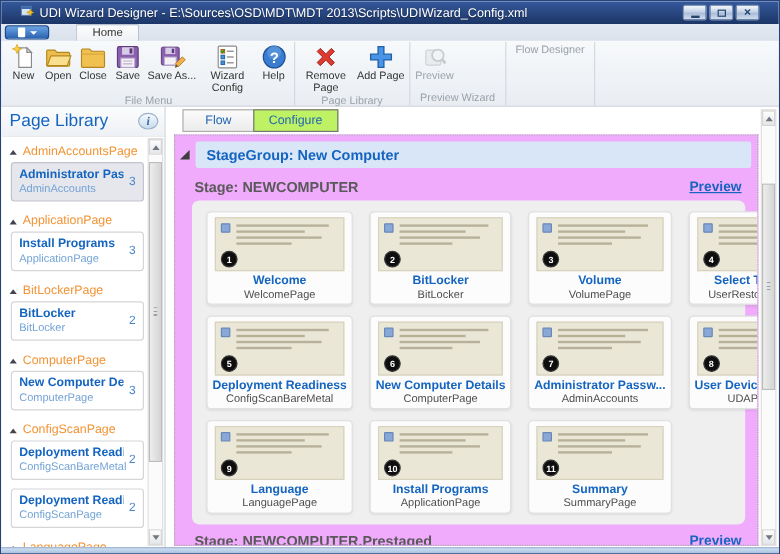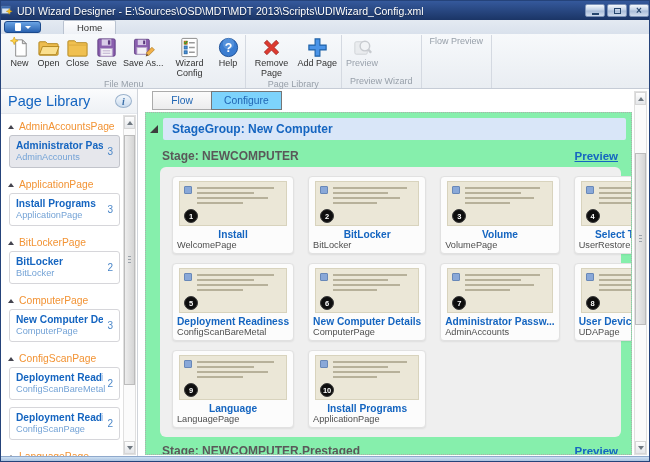--- a/index.html
+++ b/index.html
@@ -3,21 +3,21 @@
 <meta charset="utf-8">
 <style>
   * { margin:0; padding:0; box-sizing:border-box; }
   html,body { background:#9aa4b0; }
   body { font-family:"Liberation Sans","DejaVu Sans",sans-serif; }
   .window { position:relative; width:650px; height:462px; background:#fff; overflow:hidden;
             border:1px solid #25437a; }
 
   
   .titlebar { height:19px; background:linear-gradient(#35599c,#1b3566); display:flex; align-items:center;
-              padding:0 0; gap:4px; }
+              padding:0 16px; gap:4px; }
   .titlebar .title { color:#fff; font-size:10.5px; flex:1; white-space:nowrap; overflow:hidden;
                      text-shadow:0 1px 1px rgba(0,0,0,.45); }
   .win-controls { display:flex; gap:2px; }
   .wbtn { width:20px; height:13px; border:1px solid #7d93b8; border-radius:2px;
           background:linear-gradient(#f4f8fc,#c2d1e6 45%,#aabdd9 55%,#d2ddee);
           display:flex; align-items:center; justify-content:center; color:#26466e; }
   .g-min { width:7px; height:2px; background:#26466e; margin-top:6px; }
   .g-restore { width:7px; height:6px; border:1px solid #26466e; }
   .g-close { font-size:10px; font-weight:bold; line-height:10px; }
 
@@ -82,43 +82,43 @@
   .sb-thumb::after { content:""; position:absolute; left:3px; right:3px; top:50%; margin-top:-4px; height:8px;
                      background:repeating-linear-gradient(#9aa2aa 0 1px,transparent 1px 3px); }
   .sidebar-scroll .sb-thumb { top:6px; height:250px; }
   .main-scroll .sb-thumb { top:48px; height:172px; }
 
   
   .main { flex:1; position:relative; }
   .main-tabs { position:absolute; top:2px; left:14px; display:flex; z-index:2; }
   .mtab { height:19px; min-width:60px; padding:0 12px; display:flex; align-items:center; justify-content:center;
           font-size:10.3px; color:#2166b4; background:linear-gradient(#fbfbfb,#ececed); border:1px solid #ababab; }
-  .mtab.active { background:#7dd3fc; border-color:#767676; margin-left:-1px; }
+  .mtab.active { background:#bef264; border-color:#767676; margin-left:-1px; }
   .content-panel { position:absolute; top:23px; left:7px; right:17px; bottom:1px;
-                   border:1px dotted #ababab; overflow:hidden; padding:4px 1px 0; background:#86efac; }
+                   border:1px dotted #ababab; overflow:hidden; padding:4px 1px 0; background:#f0abfc; }
   .sg-row { display:flex; align-items:center; gap:5px; padding:1px 4px 4px 3px; }
   .tri-dr { width:0; height:0; border-left:8px solid transparent; border-bottom:8px solid #3d3d3d; }
   .sg-bar { flex:1; background:#d9e6f8; border-radius:2px; padding:4px 9px; color:#1565c0; font-weight:bold; font-size:12px; }
   .stage-head { display:flex; justify-content:space-between; align-items:center; padding:5px 12px 4px 15px; }
   .stage-label { color:#595959; font-weight:bold; font-size:12px; }
   .preview-link { color:#1565c0; font-weight:bold; font-size:11.5px; text-decoration:underline; cursor:pointer; }
   .stage-canvas { margin:0 9px 2px 13px; background:#efefef; border-radius:6px; padding:9px 12px;
                   display:grid; grid-template-columns:repeat(4,1fr); gap:9px 14px; }
   .pcard { background:#fcfcfc; border:1px solid #e1e1e1; border-radius:4px; padding:4px 4px 2px;
            box-shadow:0 1px 2px rgba(0,0,0,.07); }
   .pthumb { height:45px; background:#ebe7d7; border:1px solid #d8d3bd; position:relative; overflow:hidden; margin:0 2px; }
   .ticon { position:absolute; top:4px; left:4px; width:8px; height:8px; background:#89a8d8; border:1px solid #6888b8; border-radius:1px; }
   .tlines { position:absolute; top:5px; left:17px; right:5px; }
   .tlines i { display:block; height:2px; background:#b7b19a; margin-bottom:3px; }
   .tlines i:nth-child(1){width:92%;} .tlines i:nth-child(2){width:68%;} .tlines i:nth-child(3){width:84%;}
   .tlines i:nth-child(4){width:55%;} .tlines i:nth-child(5){width:74%;}
   .pnum { position:absolute; left:4px; bottom:2px; width:14px; height:14px; background:#0e0e0e; border:1px solid #3a3a3a;
           border-radius:50%; color:#fff; font-size:7.5px; font-weight:bold; display:flex; align-items:center; justify-content:center; }
   .ptitle { color:#1565c0; font-weight:bold; font-size:10.2px; text-align:center; margin-top:3px; white-space:nowrap; overflow:hidden; }
-  .ptype { color:#4e4e4e; font-size:9.2px; margin-bottom:1px; }
+  .ptype { color:#4e4e4e; font-size:9.2px; text-align:center; margin-bottom:1px; }
 
   .bottom-frame { position:absolute; left:0; right:0; bottom:0; height:5px;
                   background:linear-gradient(#cde0f2,#a9c2e0); border-top:1px solid #8fa9cc; }
 </style>
 </head>
 <body>
 
 <div class="window">
 
   <div class="titlebar">
@@ -269,21 +269,21 @@
                 <line x1="18" y1="14" x2="21" y2="17.5" stroke="#98a2ae" stroke-width="2.5"></line>
               </svg>
             </span>
           <span class="rlabel">Preview</span>
         </div>
       </div>
       <div class="rgroup-label">Preview Wizard</div>
     </div>
 
     <div class="rgroup">
-      <div class="rgroup-label">Flow Preview</div>
+      <div class="rgroup-label">Flow Designer</div>
     </div>
 
     <div class="rgroup filler"></div>
   </div>
 
   <div class="app-body">
 
     <div class="sidebar">
       <div class="sidebar-header">
         <span class="sidebar-title">Page Library</span>
@@ -400,21 +400,21 @@
             <div class="pthumb">
                 <span class="ticon"></span>
                 <span class="tlines">
                   <i></i>
                   <i></i>
                   <i></i>
                   <i></i>
                 </span>
               <span class="pnum">1</span>
               </div>
-            <div class="ptitle">Install</div>
+            <div class="ptitle">Welcome</div>
             <div class="ptype">WelcomePage</div>
           </div>
 
           <div class="pcard">
             <div class="pthumb">
                 <span class="ticon"></span>
                 <span class="tlines">
                   <i></i>
                   <i></i>
                   <i></i>
@@ -539,20 +539,34 @@
                   <i></i>
                   <i></i>
                   <i></i>
                 </span>
               <span class="pnum">10</span>
               </div>
             <div class="ptitle">Install Programs</div>
             <div class="ptype">ApplicationPage</div>
           </div>
 
+          <div class="pcard">
+            <div class="pthumb">
+                <span class="ticon"></span>
+                <span class="tlines">
+                  <i></i>
+                  <i></i>
+                  <i></i>
+                  <i></i>
+                </span>
+              <span class="pnum">11</span>
+              </div>
+            <div class="ptitle">Summary</div>
+            <div class="ptype">SummaryPage</div>
+          </div>
         </div>
 
         <div class="stage-head">
           <span class="stage-label">Stage: NEWCOMPUTER.Prestaged</span>
           <span class="preview-link">Preview</span>
         </div>
 
       </div>
 
       <div class="vscroll main-scroll">

